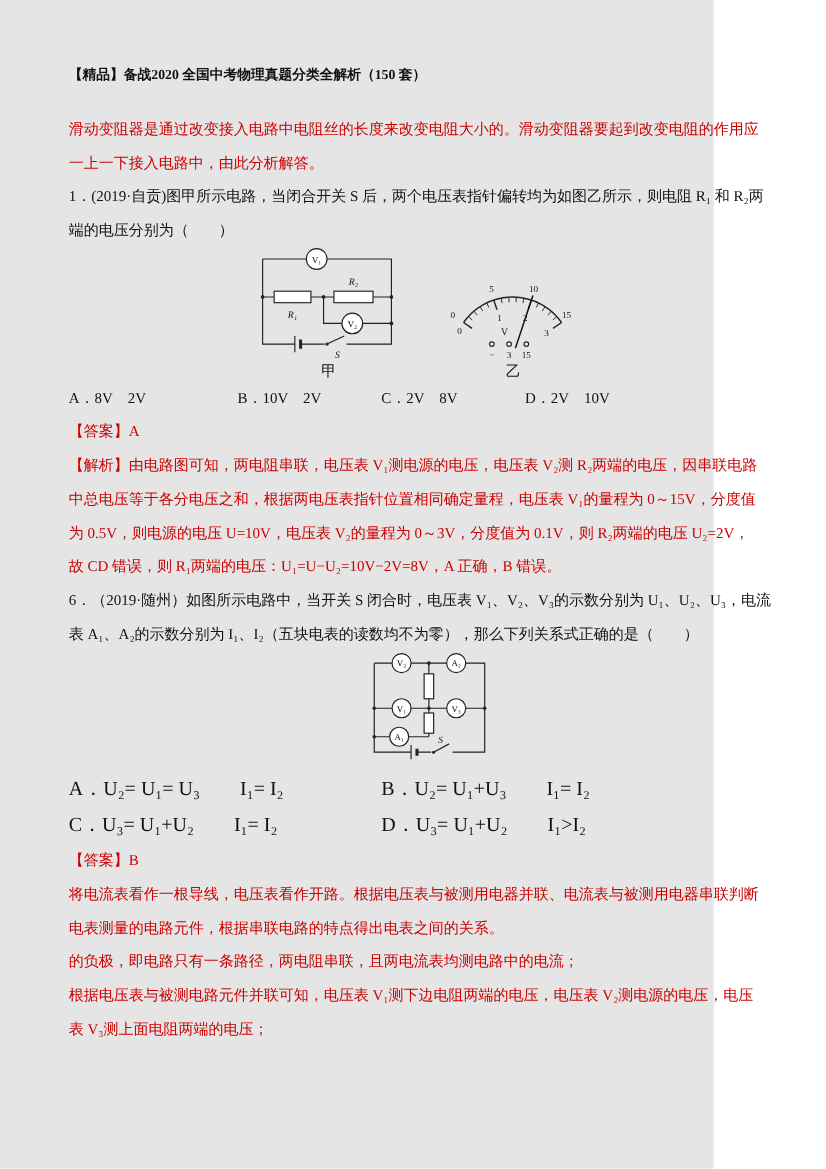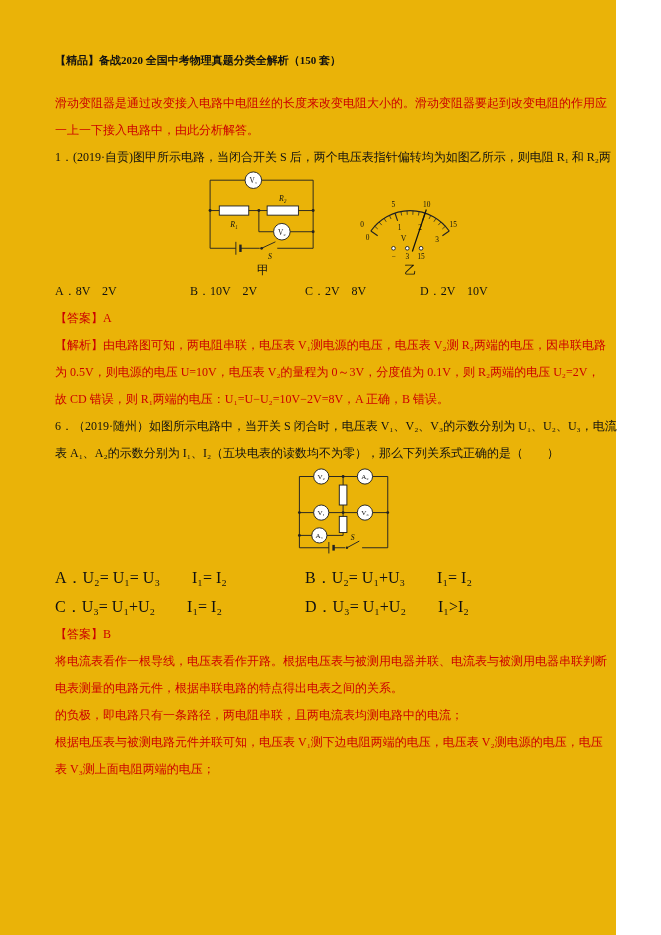--- a/index.html
+++ b/index.html
@@ -1,18 +1,18 @@
 <!DOCTYPE html>
 <html><head>
 <meta charset="utf-8">
 <style>
   *{margin:0;padding:0;box-sizing:border-box}
   html,body{background:#fff}
   body{width:661px;height:935px;font-family:"Liberation Serif","DejaVu Serif",serif;color:#111;overflow:hidden}
-  .page{position:relative;width:616px;height:935px;padding:52px 40px 0 55px;background:#eab308}
+  .page{position:relative;width:571px;height:935px;padding:52px 40px 0 55px;background:#e5e5e5}
   .header{font-size:11px;font-weight:bold;line-height:16px;white-space:nowrap}
   .tline{font-size:12px;line-height:27px;white-space:nowrap}
   .red{color:#cc0000}
   .note{margin-top:22px}
   .figrow{display:flex;margin-left:143px;gap:15px;height:107px}
   .figcol{display:flex;flex-direction:column;align-items:center}
   .figcap{font-size:12px;line-height:13px;margin-top:1px}
   .optrow{white-space:nowrap}
   .opt{display:inline-block;font-size:12px;line-height:27px}
   .w135{width:135px}.w115{width:115px}
@@ -28,20 +28,21 @@
 
   <div class="header">【精品】备战2020 全国中考物理真题分类全解析（150 套）</div>
 
   <div class="note">
       <div class="tline red">滑动变阻器是通过改变接入电路中电阻丝的长度来改变电阻大小的。滑动变阻器要起到改变电阻的作用应</div>
       <div class="tline red">一上一下接入电路中，由此分析解答。</div>
     </div>
 
   <div>
       <div class="tline">1．(2019·自贡)图甲所示电路，当闭合开关 S 后，两个电压表指针偏转均为如图乙所示，则电阻 R₁ 和 R₂两</div>
+      <div class="tline">端的电压分别为（　　）</div>
     </div>
 
   <div class="figrow">
 
     <div class="figcol">
       <svg width="130" height="92" viewBox="0 0 135 100">
         <g stroke="#222" stroke-width="1" fill="none">
           <path d="M10 10 H122 V84 H83"></path>
           <path d="M10 10 V84 H38"></path>
           <path d="M43 84 H64"></path>
@@ -115,20 +116,21 @@
   </div>
 
   <div class="optrow">
     <span class="opt w135">A．8V　2V</span><span class="opt w115">B．10V　2V</span><span class="opt w115">C．2V　8V</span><span class="opt">D．2V　10V</span>
   </div>
 
   <div class="tline red">【答案】A</div>
 
   <div>
       <div class="tline red">【解析】由电路图可知，两电阻串联，电压表 V₁测电源的电压，电压表 V₂测 R₂两端的电压，因串联电路</div>
+      <div class="tline red">中总电压等于各分电压之和，根据两电压表指针位置相同确定量程，电压表 V₁的量程为 0～15V，分度值</div>
       <div class="tline red">为 0.5V，则电源的电压 U=10V，电压表 V₂的量程为 0～3V，分度值为 0.1V，则 R₂两端的电压 U₂=2V，</div>
       <div class="tline red">故 CD 错误，则 R₁两端的电压：U₁=U−U₂=10V−2V=8V，A 正确，B 错误。</div>
     </div>
 
   <div>
       <div class="tline">6．（2019·随州）如图所示电路中，当开关 S 闭合时，电压表 V₁、V₂、V₃的示数分别为 U₁、U₂、U₃，电流</div>
       <div class="tline">表 A₁、A₂的示数分别为 I₁、I₂（五块电表的读数均不为零），那么下列关系式正确的是（　　）</div>
     </div>
 
   <div class="q6fig">

